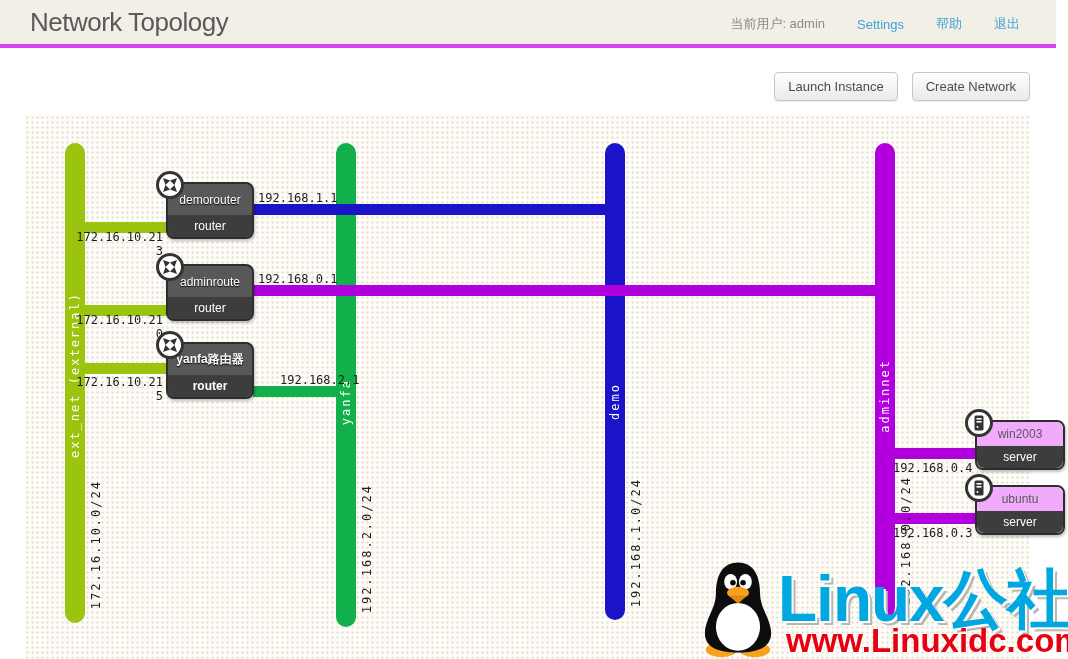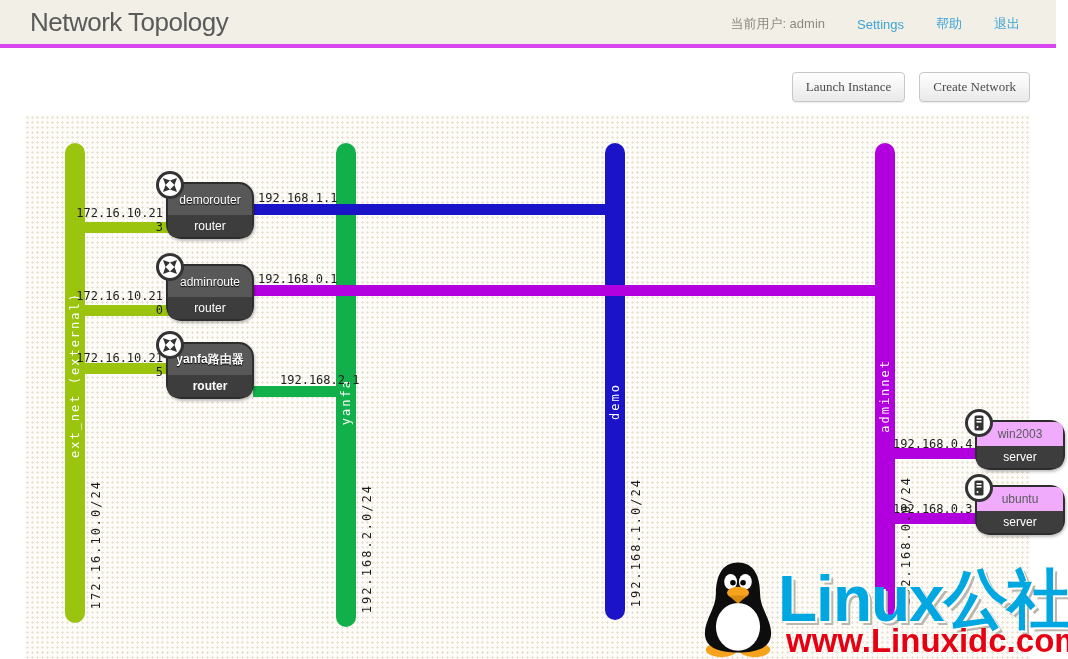--- a/index.html
+++ b/index.html
@@ -15,21 +15,21 @@
   .header-right { position:absolute; right:36px; top:0; height:48px;
                   display:flex; align-items:center; gap:32px; font-size:13px; }
   .user-label { color:#8d8a80; }
   .hlink { color:#3ea4d6; text-decoration:none; cursor:pointer; }
 
   
   .toolbar { position:absolute; top:72px; right:38px; display:flex; gap:14px; }
   .btn { font-size:13px; color:#4d4d4d; padding:6px 13px; border:1px solid #c7c7c7;
          border-radius:4px; background:linear-gradient(#ffffff,#e9e9e9);
          box-shadow:0 1px 1px rgba(0,0,0,.08); cursor:pointer;
-         font-family:Liberation Serif, serif; }
+         font-family:Liberation Sans, sans-serif; }
 
   
   .canvas { position:absolute; left:25px; top:115px; width:1005px; height:544px;
             background-color:#fdfcf9;
             background-image:radial-gradient(#e9e4d4 1px, rgba(0,0,0,0) 1.3px);
             background-size:5px 5px; }
 
   .vline { position:absolute; width:20px; border-radius:10px; }
   .hline { position:absolute; height:11px; }
 
@@ -37,24 +37,24 @@
                        justify-content:center; }
   .vlabel span, .sublabel span {
       writing-mode:vertical-rl; transform:rotate(180deg);
       font-family:"DejaVu Sans Mono", monospace; font-size:12px;
       letter-spacing:2px; white-space:nowrap; }
   .vlabel span  { color:#ffffff; }
   .sublabel span{ color:#1c1c1c; }
 
   .iplabel { position:absolute; font-family:"DejaVu Sans Mono", monospace;
              font-size:12px; color:#1c1c1c; line-height:14px; }
-  .ip-right { text-align:right; }
-
-  
-  .node { position:absolute; border:2px solid #2d2d2d; border-radius:15px;
+  .ip-right { text-align:right;margin-top:24px; }
+
+  
+  .node { position:absolute; border:2px solid #2d2d2d; border-radius:8px;
           box-shadow:1px 2px 3px rgba(0,0,0,.25); cursor:pointer; }
   .node .name { display:flex; align-items:center; justify-content:center;
                 font-size:12px; border-radius:7px 7px 0 0; }
   .node .kind { display:flex; align-items:center; justify-content:center;
                 height:22px; background:#3d3d3d; color:#fff; font-size:12px;
                 border-radius:0 0 7px 7px; }
   .router-node { width:88px; height:57px; background:#585858; }
   .router-node .name { height:31px; color:#fff; text-shadow:0 1px 1px #000; }
   .server-node { width:90px; height:50px; background:#ffffff; }
   .server-node .name { height:24px; color:#5a5a5a; background:#f0abfc; }

